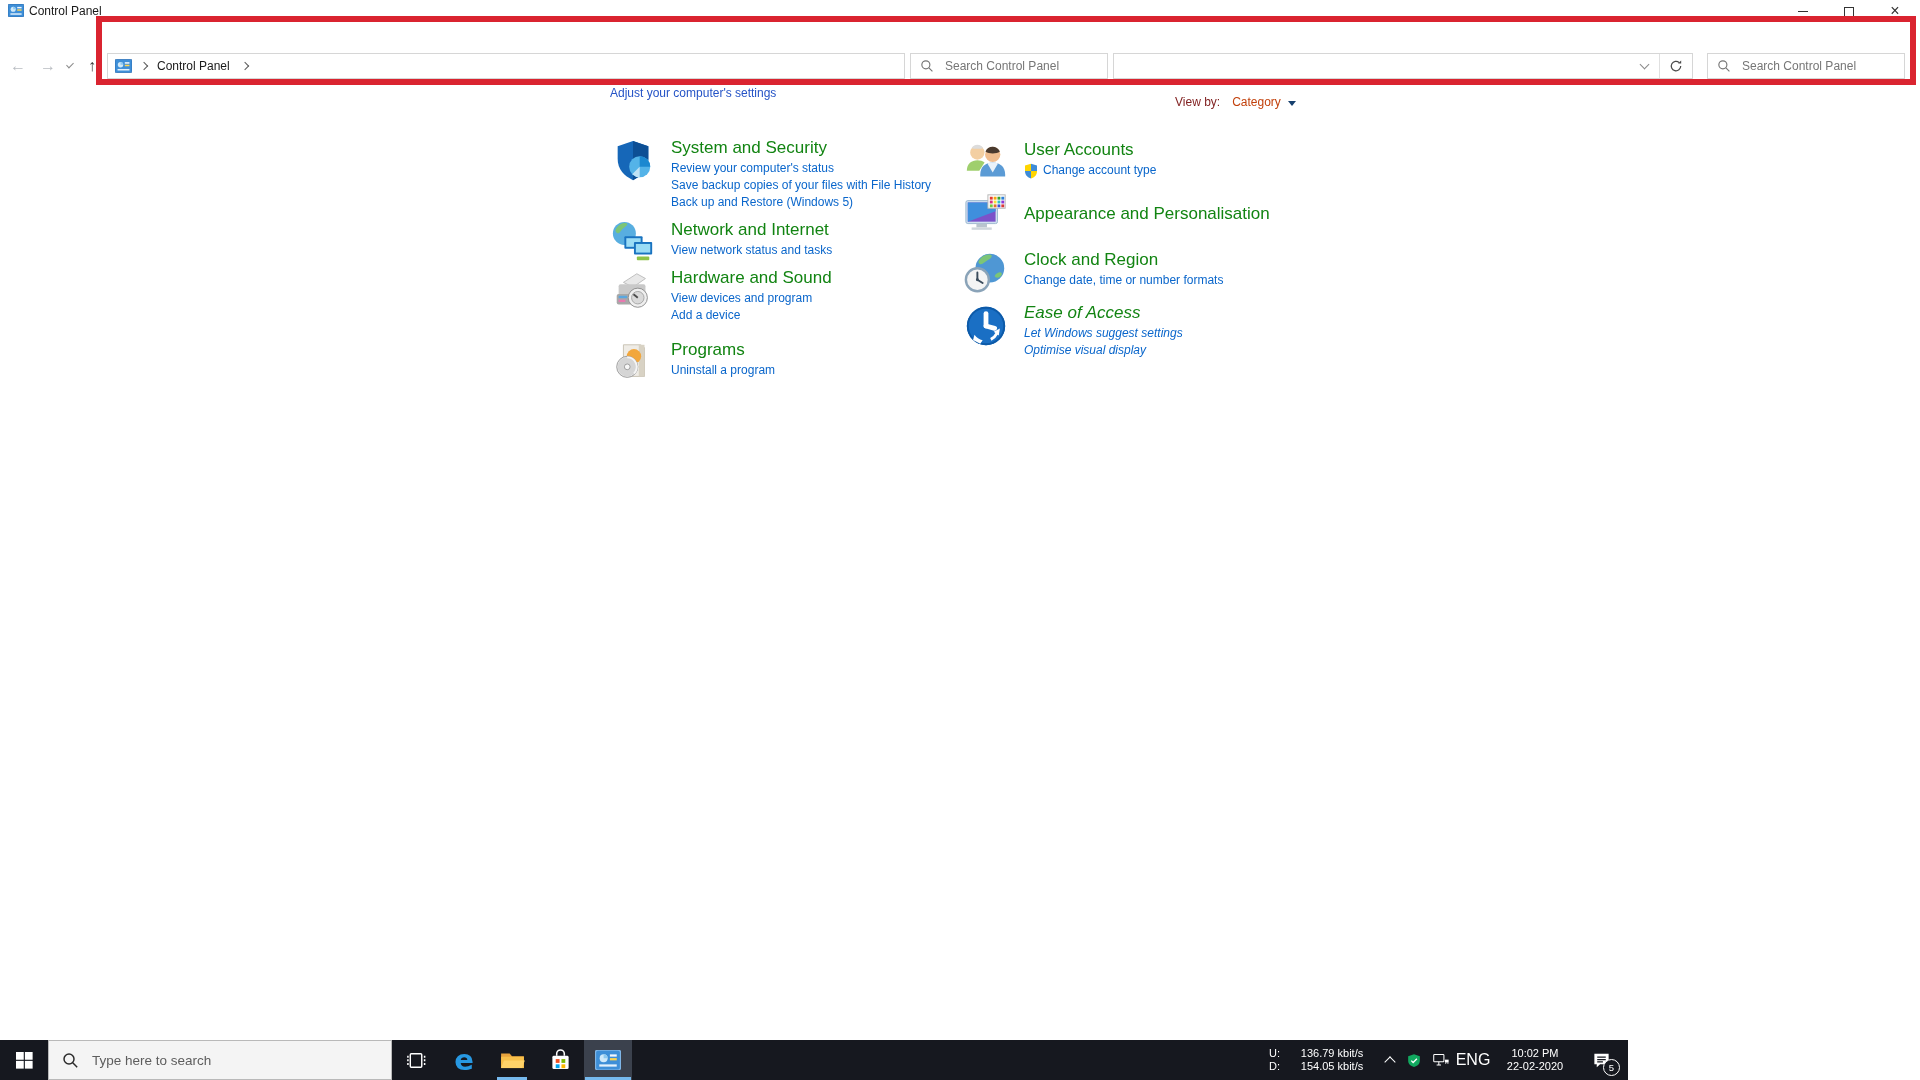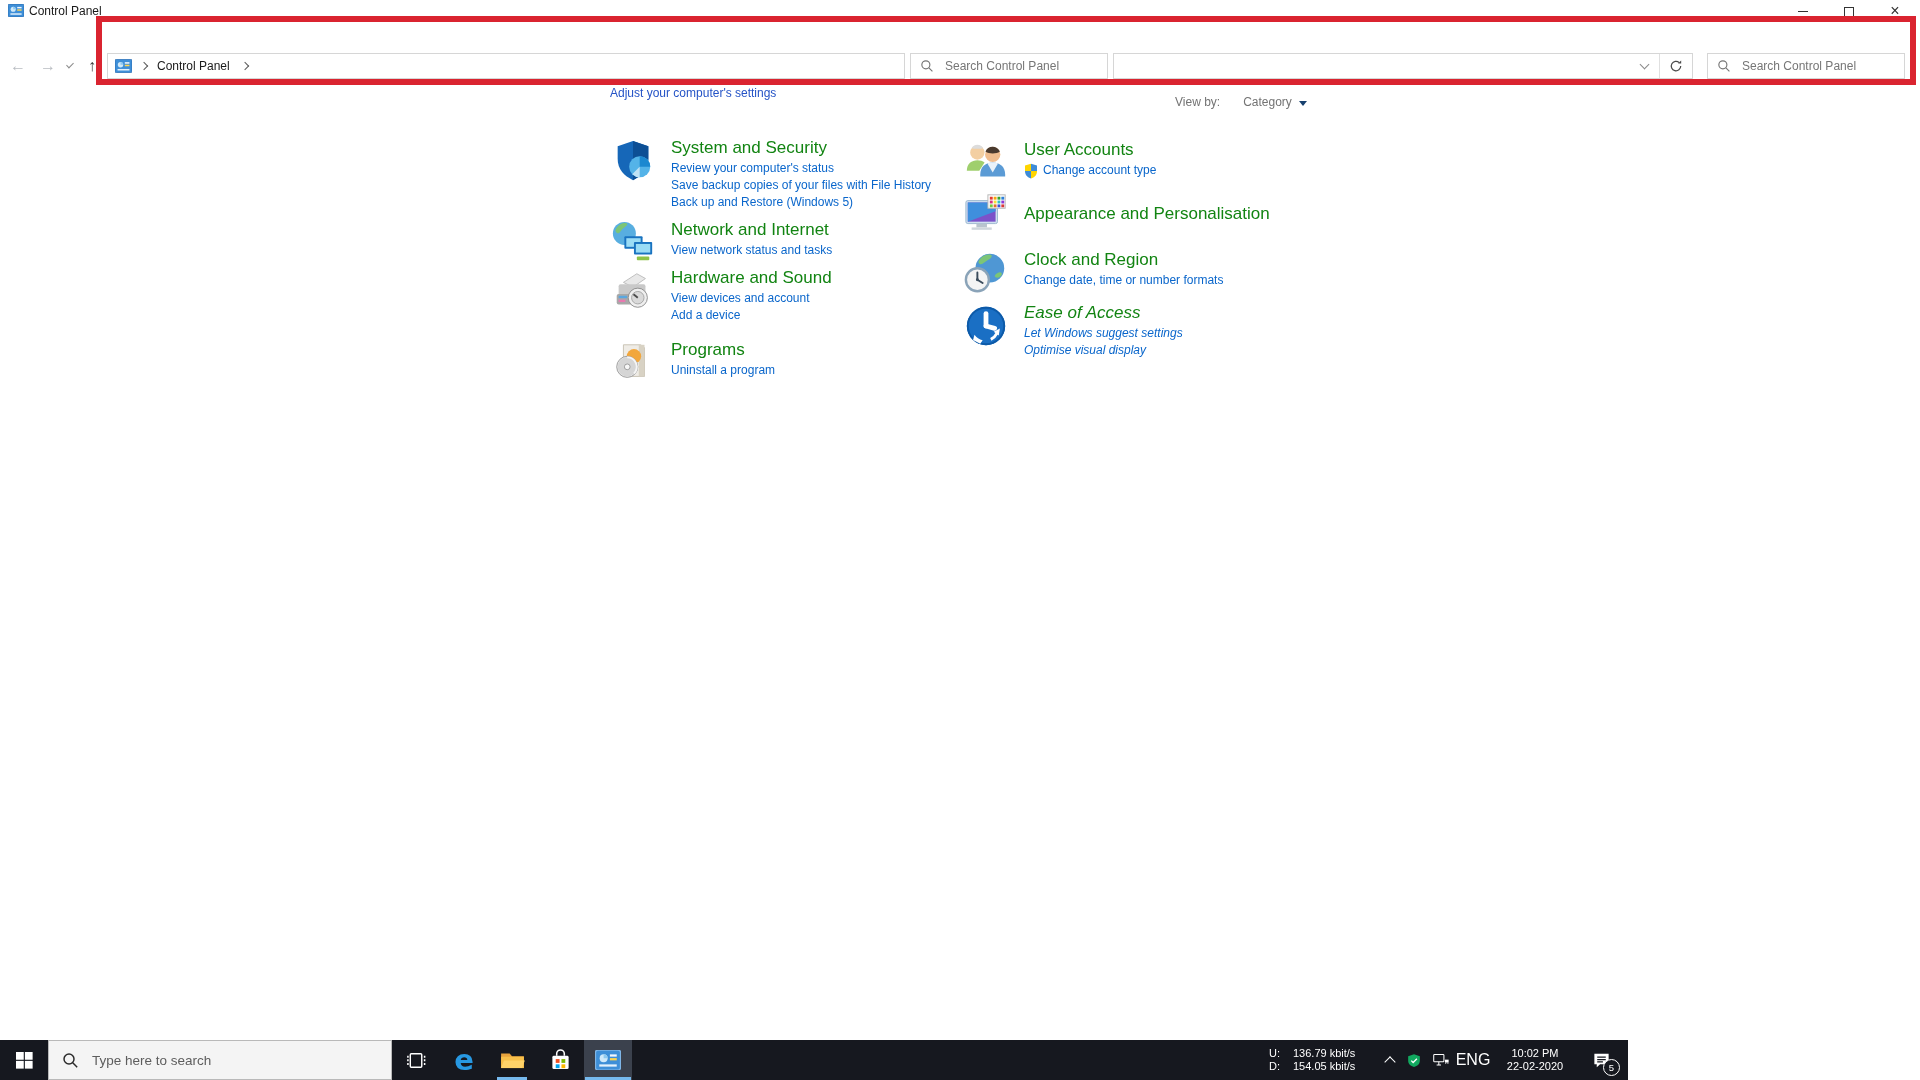--- a/index.html
+++ b/index.html
@@ -43,22 +43,22 @@
   .searchbox input::placeholder{color:#767676;opacity:1;}
   .addressbar{left:1113px;width:580px;justify-content:flex-end;padding:0;}
   .addressbar .dropbtn{width:30px;height:24px;display:flex;align-items:center;justify-content:center;border:none;background:transparent;}
   .addressbar .sep{width:1px;height:24px;background:#e0e0e0;}
   .addressbar .refreshbtn{width:32px;height:24px;display:flex;align-items:center;justify-content:center;border:none;background:transparent;}
   
   .annotation-rect{position:absolute;left:96px;top:16px;width:1820px;height:69px;box-sizing:border-box;border:6px solid #da2430;z-index:40;pointer-events:none;}
   
   .page-heading{position:absolute;left:610px;top:86px;font-size:12px;color:#2453c6;}
   .viewby{position:absolute;left:1175px;top:95px;font-size:12px;display:flex;align-items:center;}
-  .viewby .vb-label{color:#737373;}
-  .viewby .vb-value{color:#737373;margin-left:23px;}
+  .viewby .vb-label{color:#7f1d1d;}
+  .viewby .vb-value{color:#c2410c;margin-left:12px;}
   .tri-down{width:0;height:0;border-left:4.5px solid transparent;border-right:4.5px solid transparent;border-top:5px solid #17406e;margin-left:7px;margin-top:2px;}
   .cat{position:absolute;display:flex;}
   .cat .icon{width:46px;height:46px;flex:none;margin-top:1px;}
   .cat .txt{margin-left:15px;}
   .cat .cat-title{display:block;font-size:17px;font-weight:400;color:#128412;line-height:21px;margin:0 0 2px 0;text-decoration:none;}
   .cat .cat-link{display:flex;align-items:center;font-size:12px;color:#0a66cb;line-height:17px;text-decoration:none;}
   .cat .cat-link .uac{width:14px;height:16px;margin-right:5px;flex:none;}
   .cat.c-sys{left:610px;top:137px;}
   .cat.c-net{left:610px;top:219px;}
   .cat.c-hw{left:610px;top:267px;}
@@ -76,21 +76,21 @@
   .tb-underline.narrow{left:9px;right:9px;}
   .tb-underline.full{left:1px;right:1px;}
   .tb-search{width:344px;flex:none;background:#f4f4f4;border:1px solid #b9b9b9;box-sizing:border-box;display:flex;align-items:center;padding:0 0 0 13px;}
   .tb-search svg{flex:none;margin-right:11px;}
   .tb-search input{flex:1;border:none;outline:none;background:transparent;font-size:13.5px;color:#3c3c3c;font-family:"Liberation Sans",sans-serif;min-width:0;}
   .tb-search input::placeholder{color:#5d5d5d;opacity:1;}
   .edge-glyph{display:block;width:30px;text-align:center;}
   .edge-glyph::before{content:"e";font-family:"DejaVu Sans",sans-serif;font-weight:bold;font-size:29px;color:#2798e2;line-height:36px;}
   .tray{margin-left:auto;display:flex;align-items:center;color:#fff;padding-right:5px;}
   .net-speed{display:grid;grid-template-columns:16px 78px;column-gap:8px;font-size:11px;line-height:13px;margin-right:8px;}
-  .net-speed .val{text-align:left;}
+  .net-speed .val{text-align:center;}
   .tray-btn{display:flex;align-items:center;justify-content:center;height:40px;border:none;background:transparent;color:#fff;position:relative;}
   .tray-chevron{width:22px;}
   .tray-shield{width:26px;}
   .tray-net{width:28px;}
   .tray-lang{width:36px;font-size:16px;}
   .tray-clock{width:88px;}
   .clock-stack{font-size:11px;line-height:13.5px;text-align:center;}
   .tray-action{width:44px;}
   .badge{position:absolute;right:3px;bottom:4px;width:15px;height:15px;border-radius:50%;background:#16181f;border:1.5px solid #fff;color:#fff;font-size:9.5px;display:flex;align-items:center;justify-content:center;box-sizing:content-box;}
 </style>
@@ -227,21 +227,21 @@
       <rect x="9" y="17" width="28" height="15" rx="2" fill="#c9c9c9"></rect>
       <rect x="7" y="27" width="28" height="11" rx="2" fill="#a8a8a8"></rect>
       <rect x="9" y="29" width="9" height="2.5" fill="#5aa7e0"></rect>
       <rect x="9" y="33" width="7" height="2.5" fill="#e87ab0"></rect>
       <circle cx="29" cy="31" r="10" fill="#efefef" stroke="#8f8f8f"></circle>
       <circle cx="29" cy="31" r="6.5" fill="#d9d9d9" stroke="#a5a5a5"></circle>
       <path d="M29 31l-4.5-3.5" stroke="#4a4a4a" stroke-width="2"></path>
     </svg>
   <div class="txt">
     <a class="cat-title" href="#">Hardware and Sound</a>
-    <a class="cat-link" href="#">View devices and account</a>
+    <a class="cat-link" href="#">View devices and program</a>
     <a class="cat-link" href="#">Add a device</a>
   </div>
 </div>
 
 <div class="cat c-prog">
   <svg class="icon" viewBox="0 0 48 48">
       <path d="M14 5h18l4 3v30H14z" fill="#efece6" stroke="#c9c2b4"></path>
       <rect x="30" y="5" width="6" height="33" fill="#d8d2c4"></rect>
       <circle cx="25" cy="17" r="7.5" fill="#f2a73d"></circle>
       <circle cx="18" cy="28" r="11" fill="#e8e8e8" stroke="#9c9c9c"></circle>

